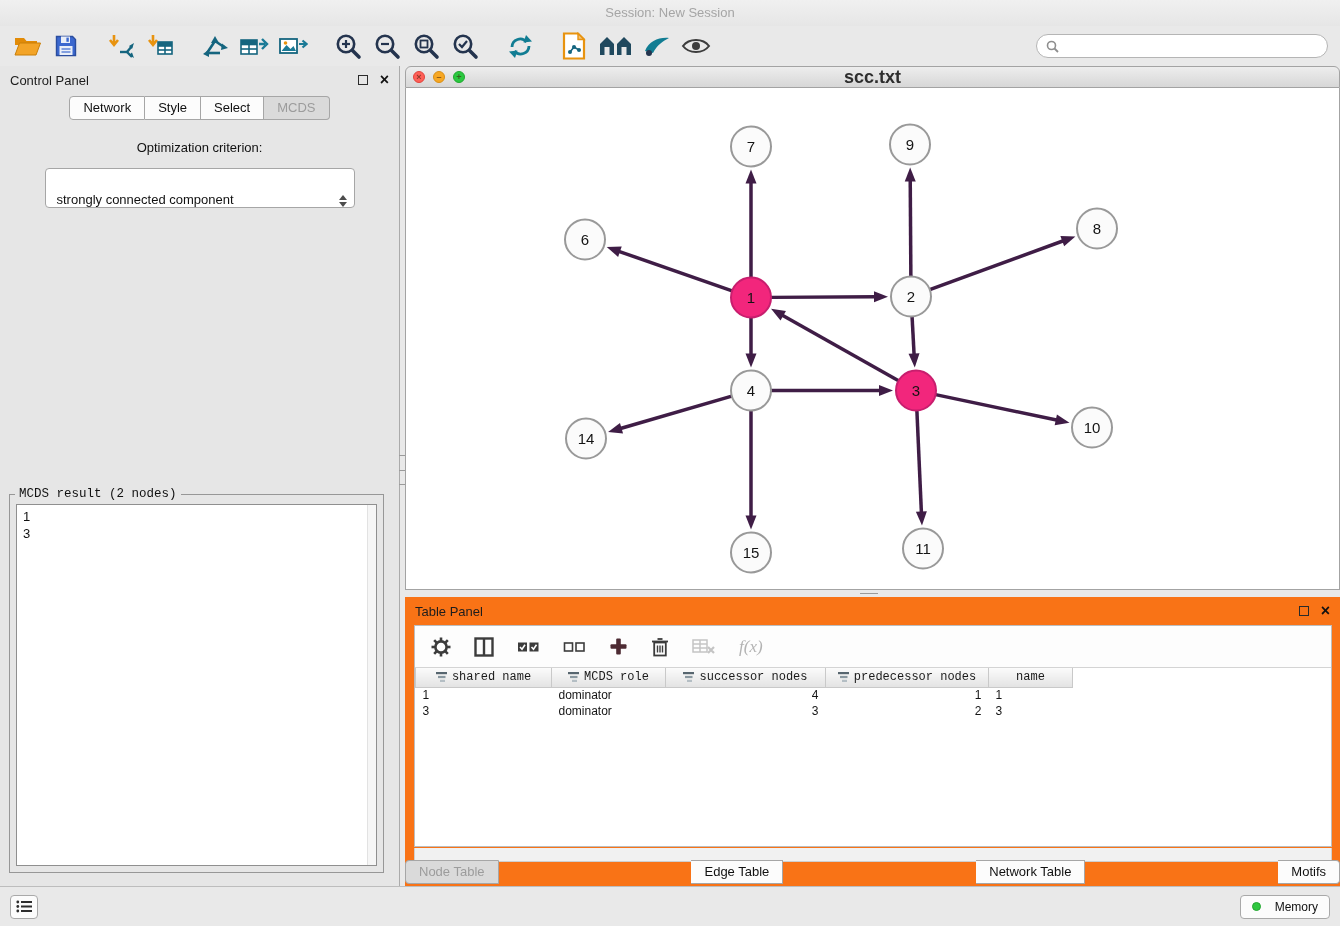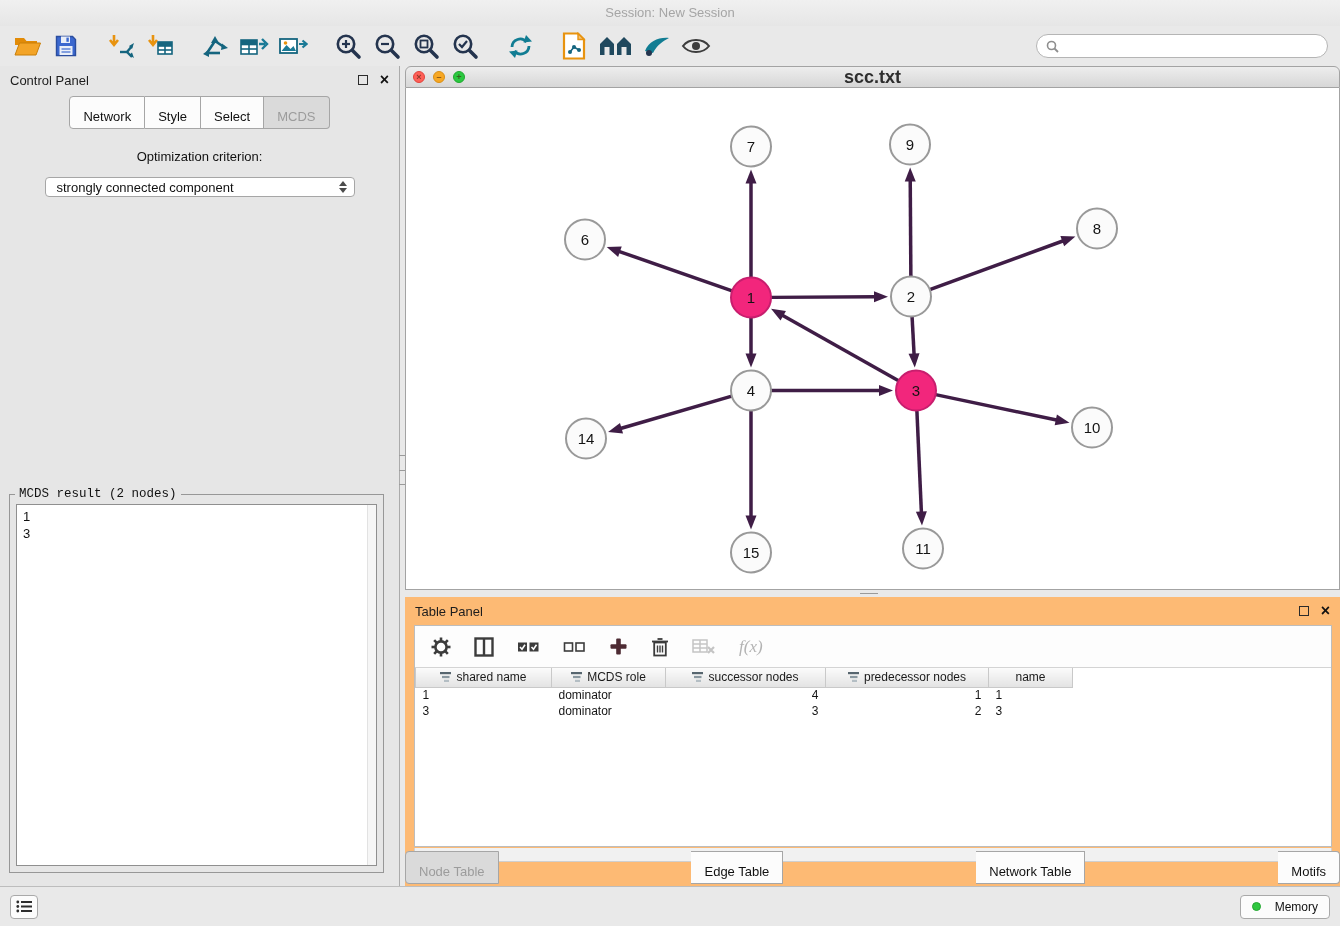--- a/index.html
+++ b/index.html
@@ -22,28 +22,28 @@
   .search-box input { border: none; outline: none; flex: 1; font-size: 13px; background: transparent; margin-left: 5px; }
 
   
   .control-panel { position: absolute; left: 0; top: 66px; width: 400px; bottom: 40px;
     background: #e6e6e6; border-right: 1px solid #ababab; }
   .panel-header { height: 28px; display: flex; align-items: center; padding: 0 10px; font-size: 13px; color: #1d1d1d; }
   .panel-header .spacer { flex: 1; }
   .float-box { width: 10px; height: 10px; border: 1.5px solid #2b2b2b; margin-right: 12px; cursor: default; }
   .close-x { font-size: 16px; font-weight: bold; color: #111; line-height: 14px; cursor: default; }
   .cp-tabs { display: flex; justify-content: center; margin-top: 2px; }
-  .tab-seg { font-size: 13px; padding: 12px 13px 4px; background: #fcfcfc; border: 1px solid #a6a6a6; border-left: none; color: #111; }
+  .tab-seg { font-size: 13px; padding: 3px 13px 4px; background: #fcfcfc; border: 1px solid #a6a6a6; border-left: none; color: #111; }
   .tab-seg:first-child { border-left: 1px solid #a6a6a6; border-radius: 4px 0 0 4px; }
   .tab-seg:last-child { border-radius: 0 4px 4px 0; }
   .tab-seg.active { background: #dadada; color: #9c9c9c; }
   .cp-body { text-align: center; padding-top: 20px; }
   .opt-label { font-size: 13px; color: #111; margin-bottom: 13px; }
-  .dropdown { width: 310px; margin: 0 auto 13px; height: 20px; background: #fff;
-    border: 1px solid #a6a6a6; border-radius: 4px; display: flex; align-items: center;
+  .dropdown { width: 310px; margin: 0 auto 13px; height: 40px; background: #fff;
+    border: 1px solid #a6a6a6; border-radius: 4px; display: flex; align-items: flex-end;
     padding: 0 7px 0 11px; font-size: 13px; color: #111; }
   .dropdown .dd-text { flex: 1; text-align: left; }
   .dd-arrows { display: flex; flex-direction: column; align-items: center; }
   .dd-up { width: 0; height: 0; border-left: 4px solid transparent; border-right: 4px solid transparent; border-bottom: 5px solid #4c4c4c; margin-bottom: 2px; }
   .dd-down { width: 0; height: 0; border-left: 4px solid transparent; border-right: 4px solid transparent; border-top: 5px solid #4c4c4c; }
   .btn-row { display: flex; justify-content: center; gap: 15px; }
   .cp-btn { height: 23px; padding: 0 17px; font-size: 13px; color: #111; background: #fcfcfc;
     border: 1px solid #a6a6a6; border-radius: 4px; }
 
   .result-group { position: absolute; left: 9px; right: 15px; top: 428px; bottom: 13px; border: 1px solid #979797; }
@@ -68,29 +68,29 @@
     line-height: 11px; text-align: center; color: rgba(60,30,10,0.6); }
   .light.red { background: #ff5f57; border: 1px solid #df443d; }
   .light.yellow { background: #f7a723; border: 1px solid #d88f16; }
   .light.green { background: #2bc840; border: 1px solid #1fa82f; }
   .net-body { position: absolute; top: 22px; left: 0; right: 0; bottom: 0; background: #ffffff;
     border: 1px solid #a3a3a3; border-top: none; }
   svg.graph { width: 100%; height: 100%; display: block; }
   svg.graph text { font: 15px "Liberation Sans", sans-serif; fill: #141414; }
 
   
-  .table-panel { position: absolute; left: 405px; top: 597px; right: 0; bottom: 40px; background: #fdba74; }
+  .table-panel { position: absolute; left: 405px; top: 597px; right: 0; bottom: 40px; background: #f97316; }
   .tp-content { position: absolute; left: 9px; right: 8px; top: 28px; bottom: 39px; background: #fff; border: 1px solid #bdbdbd; overflow: hidden; }
   .tp-toolbar { height: 42px; display: flex; align-items: center; gap: 23px; padding: 0 16px; border-bottom: 1px solid #d4d4d4; background: #fdfdfd; }
   .tp-tool { display: flex; align-items: center; justify-content: center; }
   .fx { font-family: "Liberation Serif", serif; font-style: italic; font-size: 17px; color: #b3b3b3; }
   table.node-table { border-collapse: collapse; table-layout: fixed; width: 657px; font-size: 12px; }
   table.node-table th { background: linear-gradient(#fbfbfb, #e3e3e3); border: 1px solid #c9c9c9; border-top: none;
     font-weight: normal; height: 19px; padding: 0 4px; color: #1a1a1a; }
-  table.node-table th .th-inner { display: flex; align-items: center; justify-content: center; gap: 5px; }
+  table.node-table th .th-inner { display: flex; align-items: center; justify-content: center; gap: 5px; font-family: Liberation Mono, monospace; }
   table.node-table td { height: 16px; padding: 0 7px; color: #151515; }
   td.al { text-align: left; } td.ar { text-align: right; padding-right: 15px; }
   .tp-hscroll { position: absolute; left: 9px; right: 8px; bottom: 24px; height: 14px; background: #f1f1f1; border: 1px solid #cfcfcf; border-top: none; }
   .tp-tabs { position: absolute; bottom: 2px; left: 0; right: 0; display: flex; justify-content: space-between; }
 
   
   .statusbar { position: absolute; left: 0; right: 0; bottom: 0; height: 40px; border-top: 1px solid #bdbdbd;
     display: flex; align-items: center; padding: 0 10px; background: #e9e9e9; }
   .list-btn { width: 28px; height: 24px; border: 1px solid #a9a9a9; border-radius: 4px; background: #fcfcfc;
     display: flex; align-items: center; justify-content: center; }

